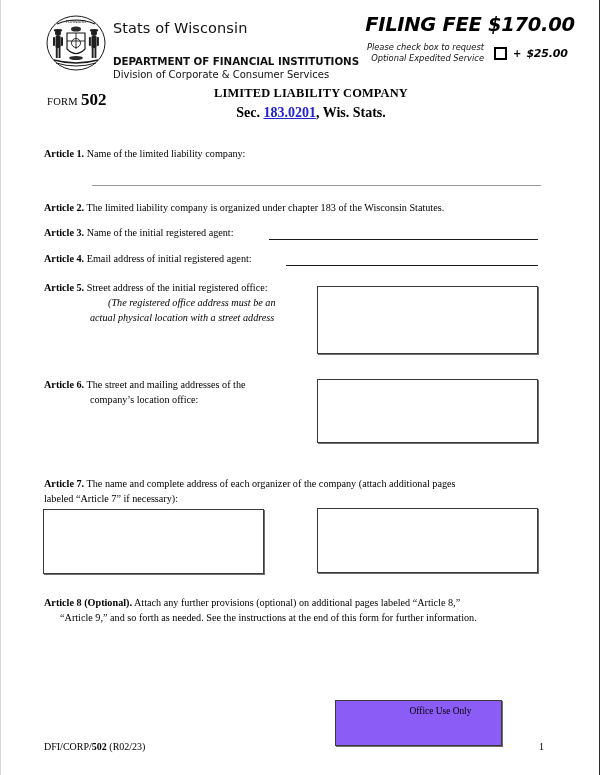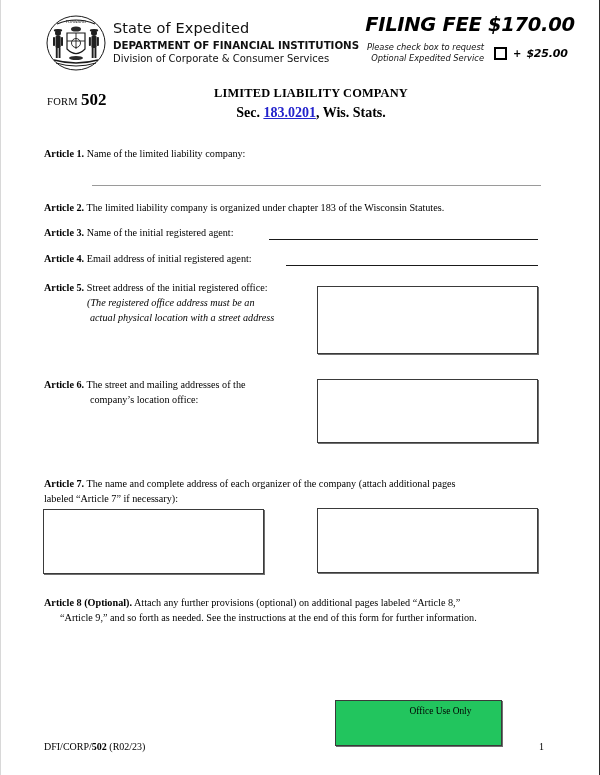--- a/index.html
+++ b/index.html
@@ -41,21 +41,21 @@
   .agency-l1 {
     font-size: 14.5px;
     color: #111;
     letter-spacing: 0.1px;
   }
   .agency-l2 {
     font-size: 10.3px;
     font-weight: bold;
     color: #111;
     letter-spacing: -0.05px;
-    margin-top: 2px;
+    margin-top: 18px;
     text-align: right;
   }
   .agency-l3 {
     font-size: 10px;
     color: #111;
     margin-top: 2px;
   }
 
   #fee-block {
     position: absolute;
@@ -171,21 +171,21 @@
     box-sizing: border-box;
     border: 1px solid #3a3a3a;
     background: #ffffff;
     box-shadow: 1px 1px 0 #6e6e6e;
   }
 
   #office-box {
     position: absolute;
     box-sizing: border-box;
     border: 1px solid #3a3a3a;
-    background: #22c55e;
+    background: #8b5cf6;
     box-shadow: 1px 1px 0 #6e6e6e;
     left: 334px; top: 700px;
     width: 167px; height: 46px; padding-left: 44px;
   }
   #office-label {
     font-size: 9.4px;
     text-align: center;
     margin-top: 5px;
   }
 
@@ -242,21 +242,21 @@
           <ellipse cx="49" cy="17.4" rx="4.2" ry="1.3"></ellipse>
         </g>
 
         <path d="M9 47 Q31 53 53 47" fill="none" stroke="#1b1b1b" stroke-width="1.4"></path>
         <path d="M11 50 Q31 56 51 50" fill="none" stroke="#1b1b1b" stroke-width="1"></path>
         <ellipse cx="31" cy="45" rx="7" ry="2" fill="#2a2a2a"></ellipse>
       </svg>
     </div>
 
     <div id="agency-block">
-      <div class="agency-l1">State of Expedited</div>
+      <div class="agency-l1">Stats of Wisconsin</div>
       <div class="agency-l2">DEPARTMENT OF FINANCIAL INSTITUTIONS</div>
       <div class="agency-l3">Division of Corporate &amp; Consumer Services</div>
     </div>
 
     <div id="fee-block">
       <div id="fee-title">FILING FEE $170.00</div>
       <div id="fee-row">
         <div id="fee-note">
           <div>Please check box to request</div>
           <div>Optional Expedited Service</div>
@@ -300,21 +300,21 @@
     <b>Article 4.</b>
     <span>Email address of initial registered agent:</span>
   </div>
   <div class="rule-dark" style="left:285px; top:265px; width:252px;"></div>
 
   <div class="art" style="left:43px; top:281px; width:275px;">
     <div>
       <b>Article 5.</b>
       <span>Street address of the initial registered office:</span>
     </div>
-    <div class="it" style="margin-left:43px;">(The registered office address must be an</div>
+    <div class="it" style="margin-left:64px;">(The registered office address must be an</div>
     <div class="it" style="margin-left:46px;">actual physical location with a street address</div>
   </div>
   <div class="box" style="left:316px; top:286px; width:221px; height:68px;"></div>
 
   <div class="art" style="left:43px; top:378px; width:275px;">
     <div>
       <b>Article 6.</b>
       <span>The street and mailing addresses of the</span>
     </div>
     <div style="margin-left:46px;">company’s location office:</div>

